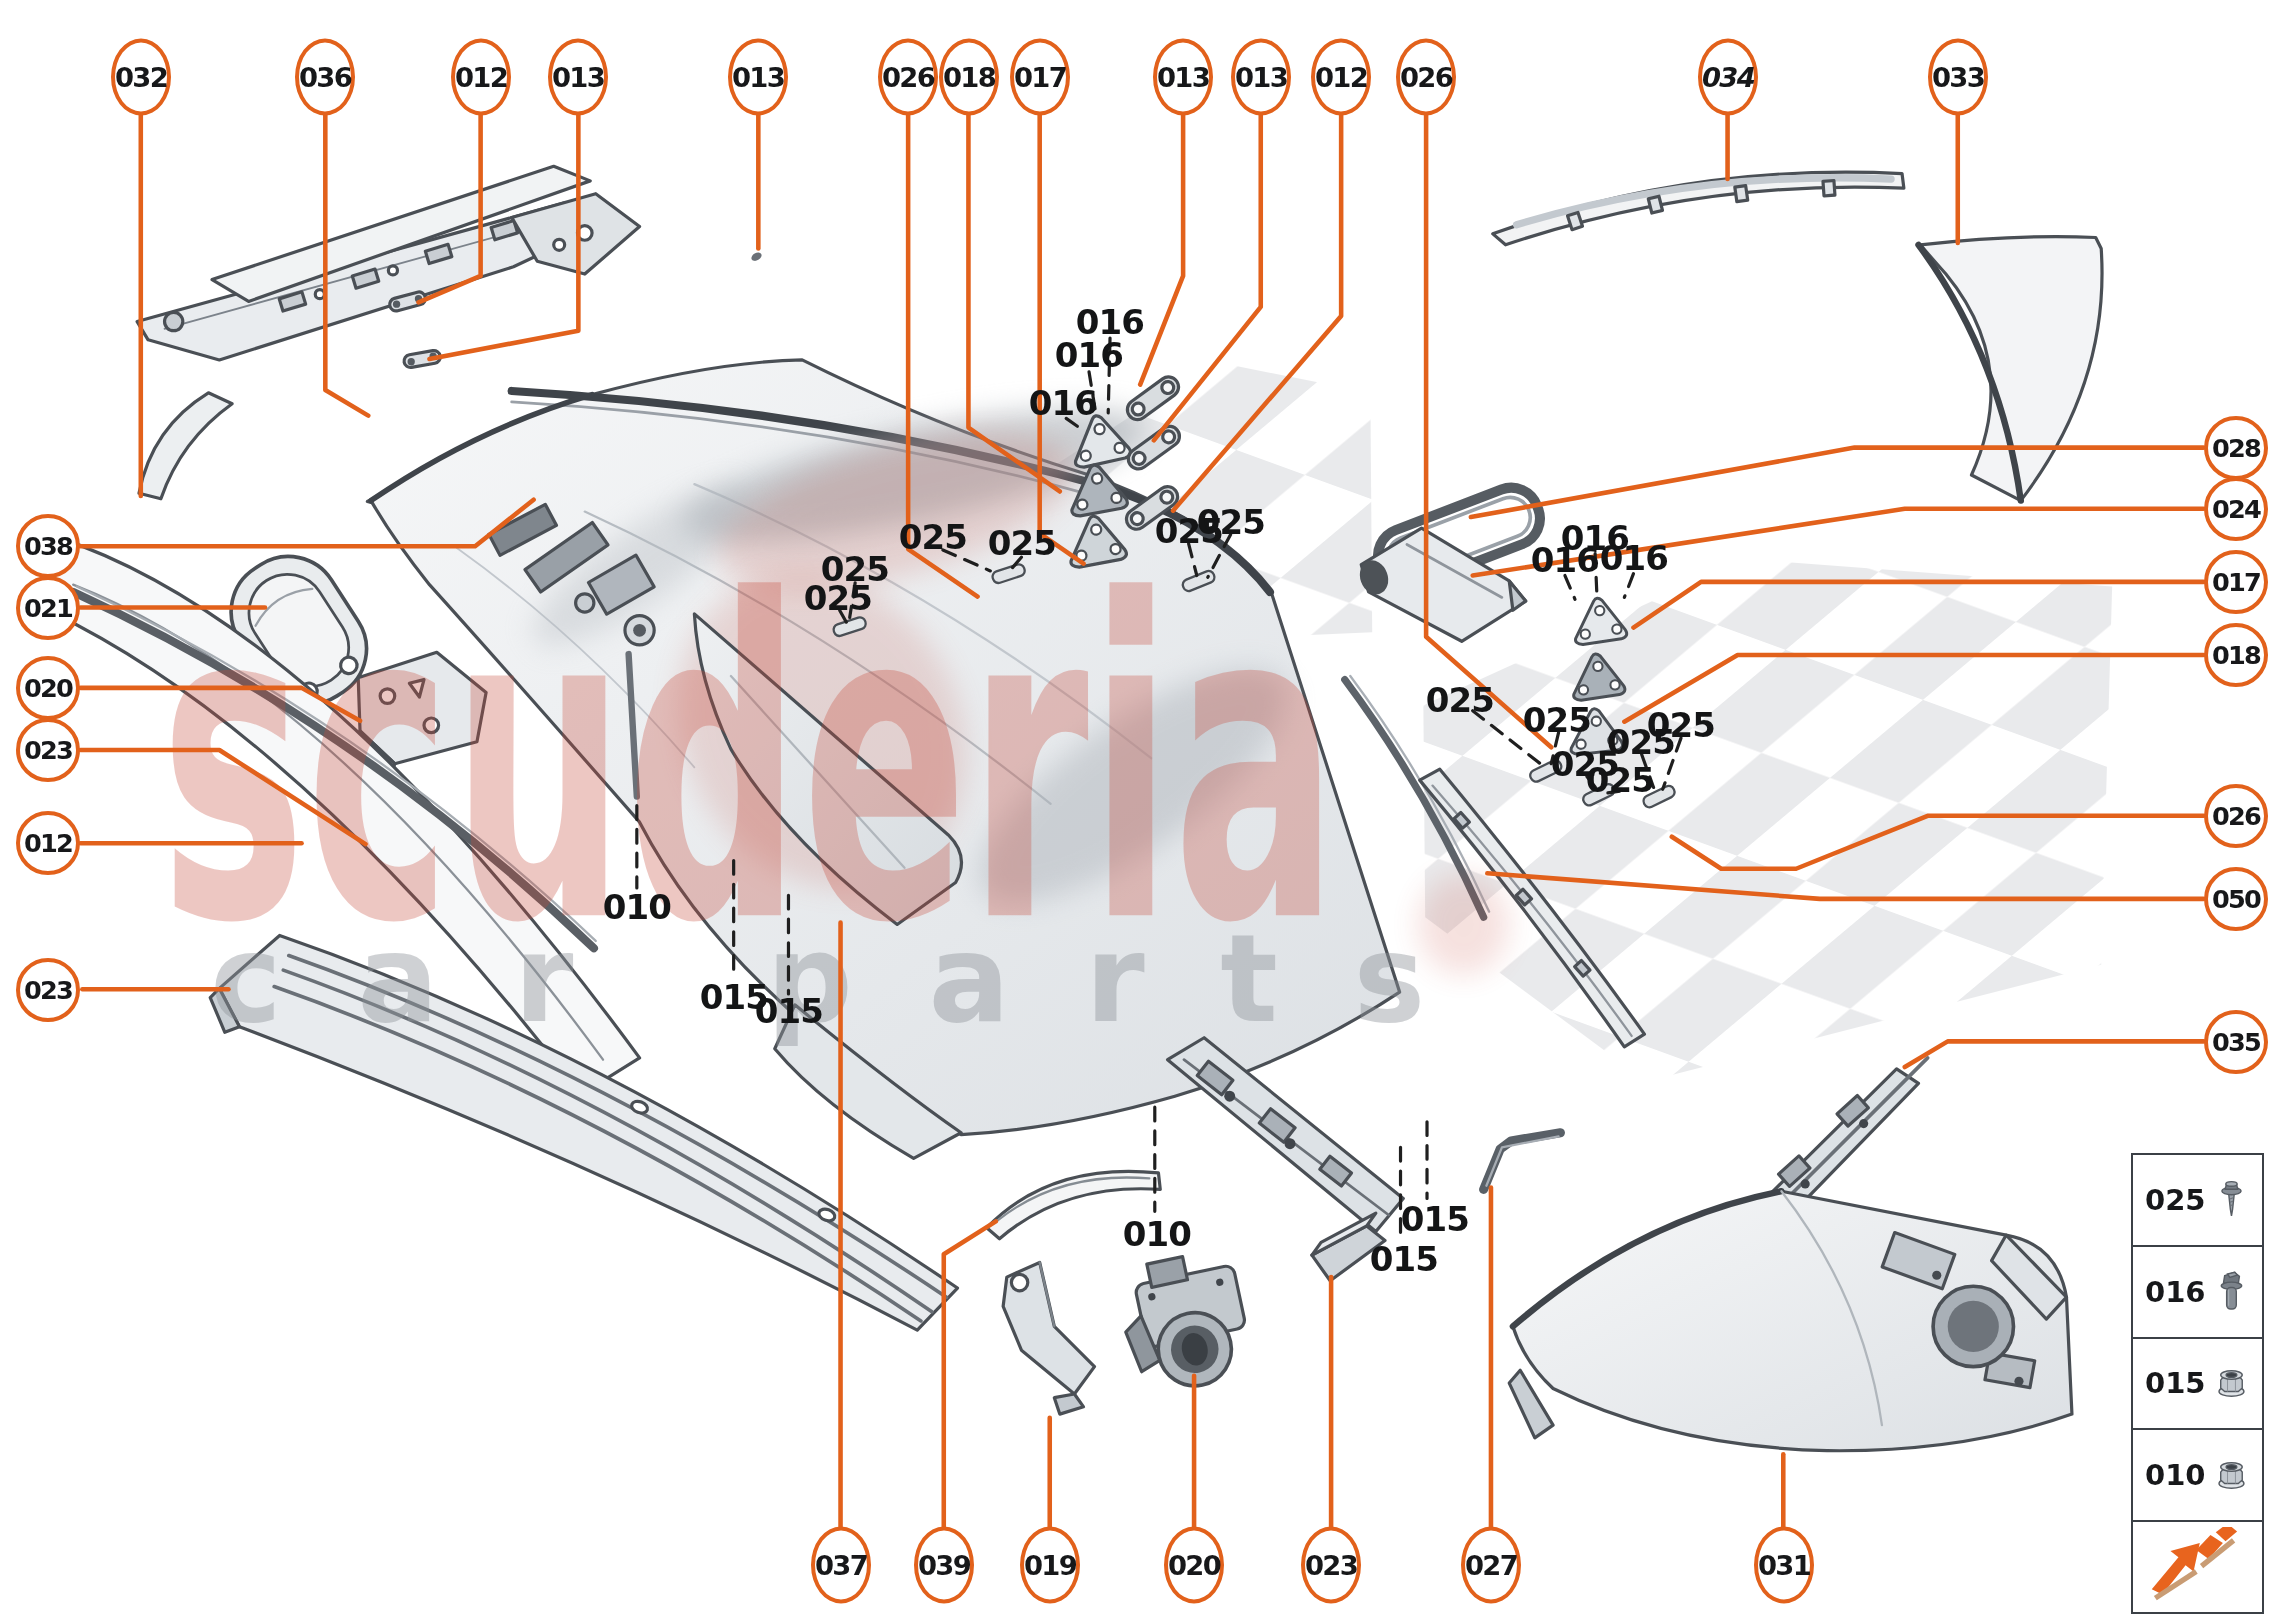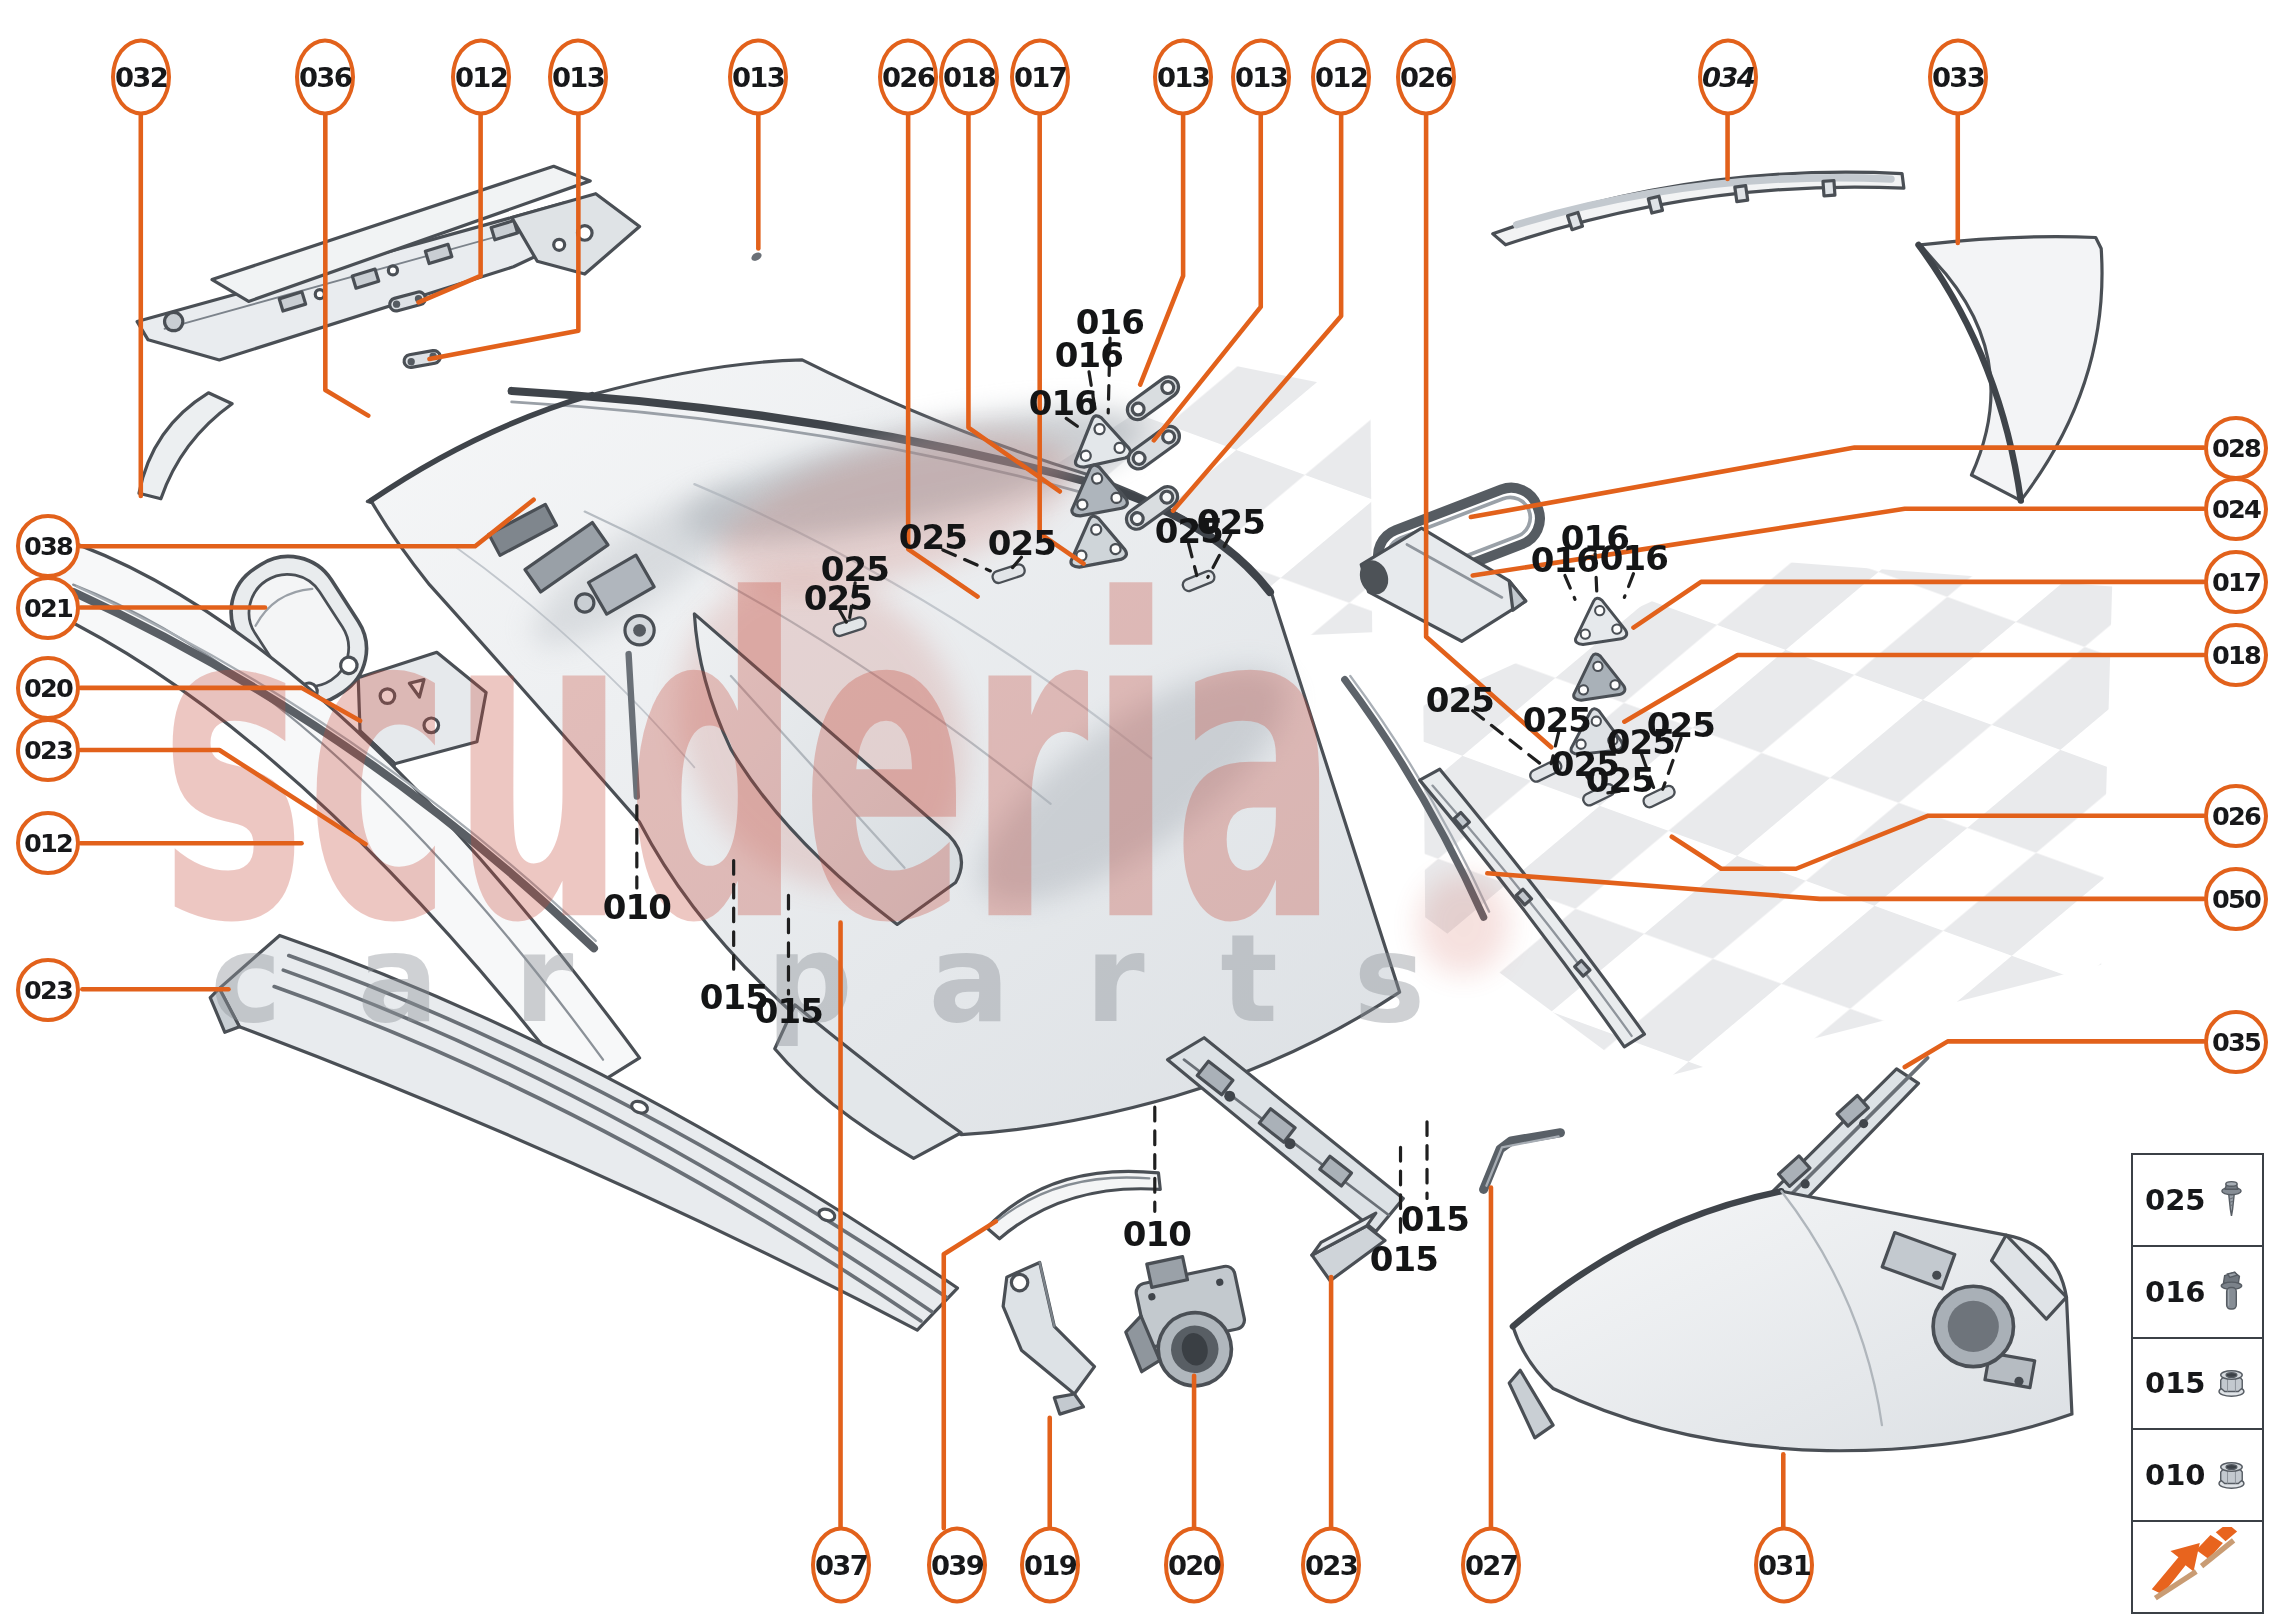--- a/index.html
+++ b/index.html
@@ -420,21 +420,21 @@
       <div class="callout c" style="left: 48px; top: 843px;">012</div>
       <div class="callout c" style="left: 48px; top: 990px;">023</div>
       <div class="callout c" style="left: 2236px; top: 448px;">028</div>
       <div class="callout c" style="left: 2236px; top: 509px;">024</div>
       <div class="callout c" style="left: 2236px; top: 582px;">017</div>
       <div class="callout c" style="left: 2236px; top: 655px;">018</div>
       <div class="callout c" style="left: 2236px; top: 816px;">026</div>
       <div class="callout c" style="left: 2236px; top: 899px;">050</div>
       <div class="callout c" style="left: 2236px; top: 1042px;">035</div>
       <div class="callout v" style="left: 841px; top: 1565px;">037</div>
-      <div class="callout v" style="left: 944px; top: 1565px; margin-left: 13px;">039</div>
+      <div class="callout v" style="left: 944px; top: 1565px;">039</div>
       <div class="callout v" style="left: 1050px; top: 1565px;">019</div>
       <div class="callout v" style="left: 1194px; top: 1565px;">020</div>
       <div class="callout v" style="left: 1331px; top: 1565px;">023</div>
       <div class="callout v" style="left: 1491px; top: 1565px;">027</div>
       <div class="callout v" style="left: 1784px; top: 1565px;">031</div>
     </div>
 <div class="layer" id="hw-layer">
       <div class="hw" style="left: 1110px; top: 322px;">016</div>
       <div class="hw" style="left: 1089px; top: 355px;">016</div>
       <div class="hw" style="left: 1063px; top: 403px;">016</div>

